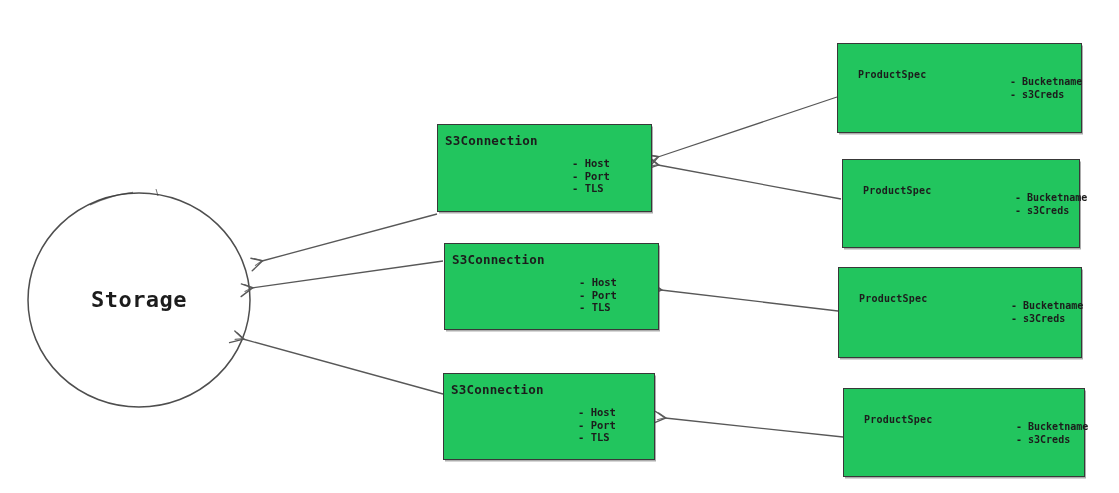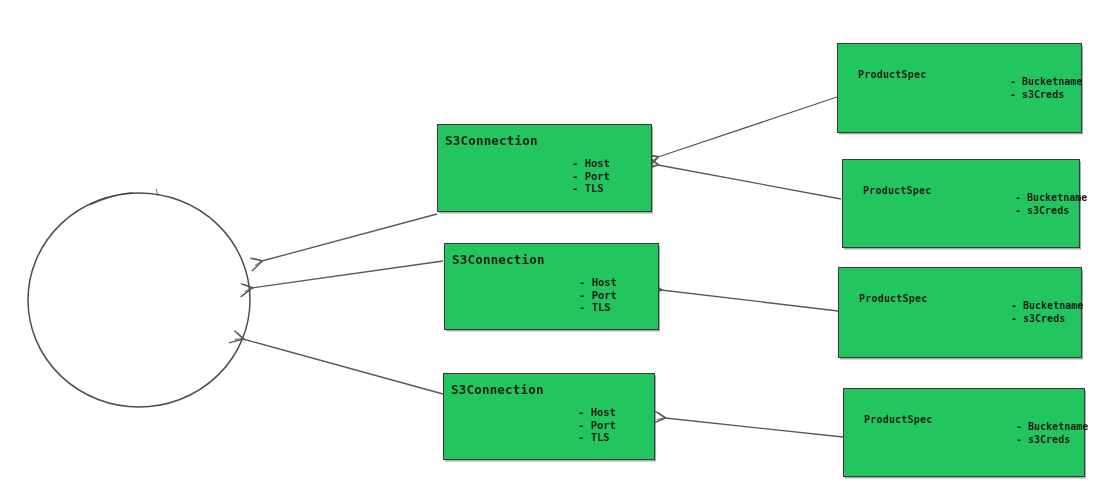--- a/index.html
+++ b/index.html
@@ -69,20 +69,21 @@
     <line x1="837" y1="97" x2="658" y2="157" stroke="#585858" stroke-width="1.3" marker-end="url(#arrowhead)"></line>
     <line x1="841" y1="199" x2="658" y2="165" stroke="#585858" stroke-width="1.3" marker-end="url(#arrowhead)"></line>
     <line x1="838" y1="311" x2="661" y2="290" stroke="#585858" stroke-width="1.3" marker-end="url(#arrowhead)"></line>
     <line x1="843" y1="437" x2="665" y2="418" stroke="#585858" stroke-width="1.3" marker-end="url(#arrowhead)"></line>
 
     <line x1="437" y1="214" x2="262" y2="261" stroke="#585858" stroke-width="1.3" marker-end="url(#arrowhead)"></line>
     <line x1="443" y1="261" x2="252" y2="288" stroke="#585858" stroke-width="1.3" marker-end="url(#arrowhead)"></line>
     <line x1="443" y1="394" x2="243" y2="339" stroke="#585858" stroke-width="1.3" marker-end="url(#arrowhead)"></line>
   </svg>
 
+  <div class="storage-label">Storage</div>
 
   <div class="node s3box" style="left:437px; top:124px; width:215px; height:88px;">
     <div class="title">S3Connection</div>
     <div class="attrs">
       <div>- Host</div>
       <div>- Port</div>
       <div>- TLS</div>
     </div>
   </div>
 

